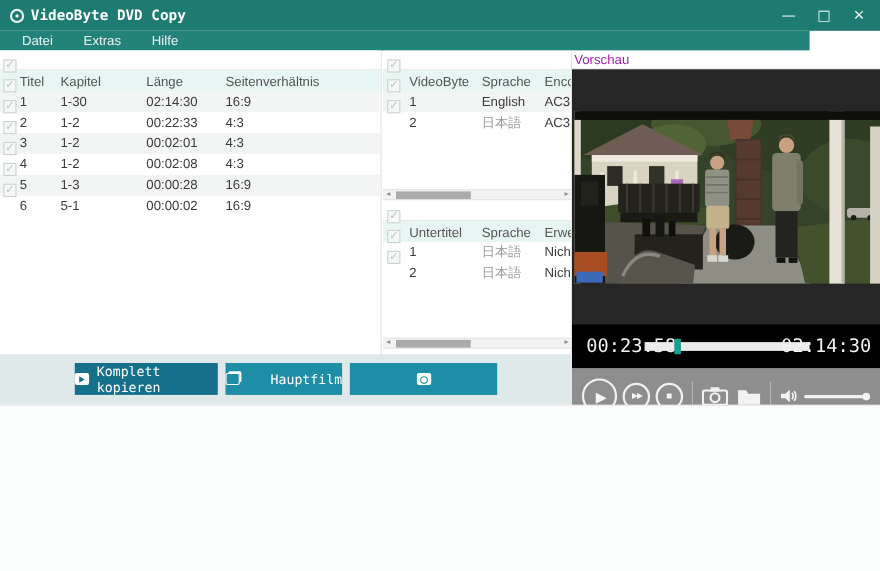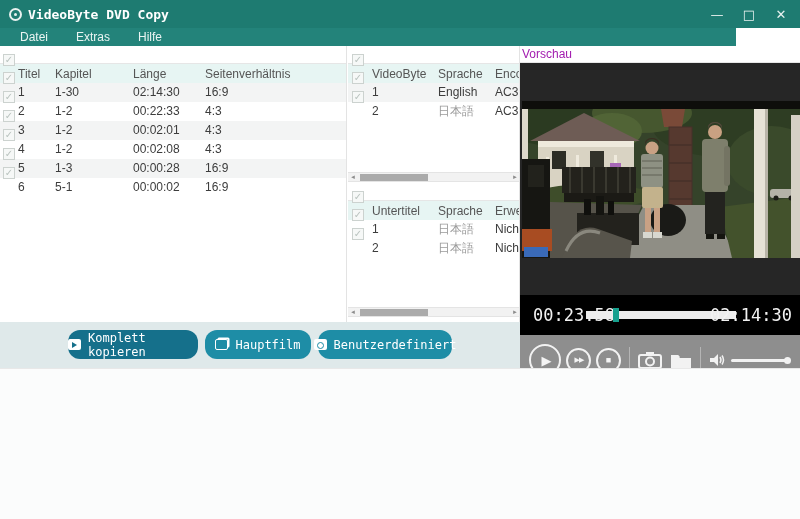--- a/index.html
+++ b/index.html
@@ -72,25 +72,25 @@
     justify-content:center; }
   #btn-play { width:32px; height:32px; margin-left:9px; font-size:13px; padding-left:3px; }
   #btn-ff   { width:25px; height:25px; margin-left:5px; font-size:7px; letter-spacing:-1px; padding-left:1px;}
   #btn-stop { width:25px; height:25px; margin-left:5px; font-size:9px; }
   .vsep { width:1px; height:26px; background:#b5b5b5; margin:0 8px; }
   #vol-slider { width:58px; height:3px; background:#f2f2f2; border-radius:2px; margin-left:6px; position:relative; }
   #vol-knob { position:absolute; right:-2px; top:-2px; width:7px; height:7px; background:#f2f2f2; border-radius:50%; }
 
   
   #mode-strip { position:absolute; left:0; top:322px; width:520px; height:46px; background:#dfe9ea; }
-  .mode-btn { position:absolute; top:8px; height:29px; border-radius:12px; color:#fff;
+  .mode-btn { position:absolute; top:8px; height:29px; border-radius:0; color:#fff;
     font-family:"DejaVu Sans Mono", monospace; font-size:12px; display:flex; align-items:center;
     justify-content:center; gap:7px; background:#1e8 da6; }
   #mode-full   { left:68px;  width:130px; background:#15708b; }
-  #mode-main   { left:205px; width:106px; background:#1e8da6; }
+  #mode-main   { left:205px; width:106px; background:#1e8da6;justify-content:space-between; }
   #mode-custom { left:318px; width:134px; background:#1e8da6; }
   .mode-ic { width:13px; height:11px; background:#fff; border-radius:2px; position:relative; flex:none; }
   .mode-ic::after { content:""; position:absolute; }
   #ic-full::after { left:4px; top:2.5px; border-left:5px solid #15708b;
     border-top:3px solid transparent; border-bottom:3px solid transparent; }
   #ic-main { background:transparent; border:1.5px solid #fff; box-shadow:2px -2px 0 -0.5px #fff; }
   #ic-custom::after { left:3px; top:3px; width:5px; height:5px; border:1.5px solid #1e8da6; border-radius:50%; }
 
   
   #settings { position:absolute; left:0; top:368px; width:800px; height:151px; background:#fbfcfc;
@@ -350,21 +350,20 @@
     <div id="mode-full" class="mode-btn">
       <span id="ic-full" class="mode-ic"></span>
       <span>Komplett kopieren</span>
     </div>
     <div id="mode-main" class="mode-btn">
       <span id="ic-main" class="mode-ic"></span>
       <span>Hauptfilm</span>
     </div>
     <div id="mode-custom" class="mode-btn">
       <span id="ic-custom" class="mode-ic"></span>
-      <span>Benutzerdefiniert</span>
     </div>
   </div>
 
   <div id="settings">
     
     
 
     
     
 

